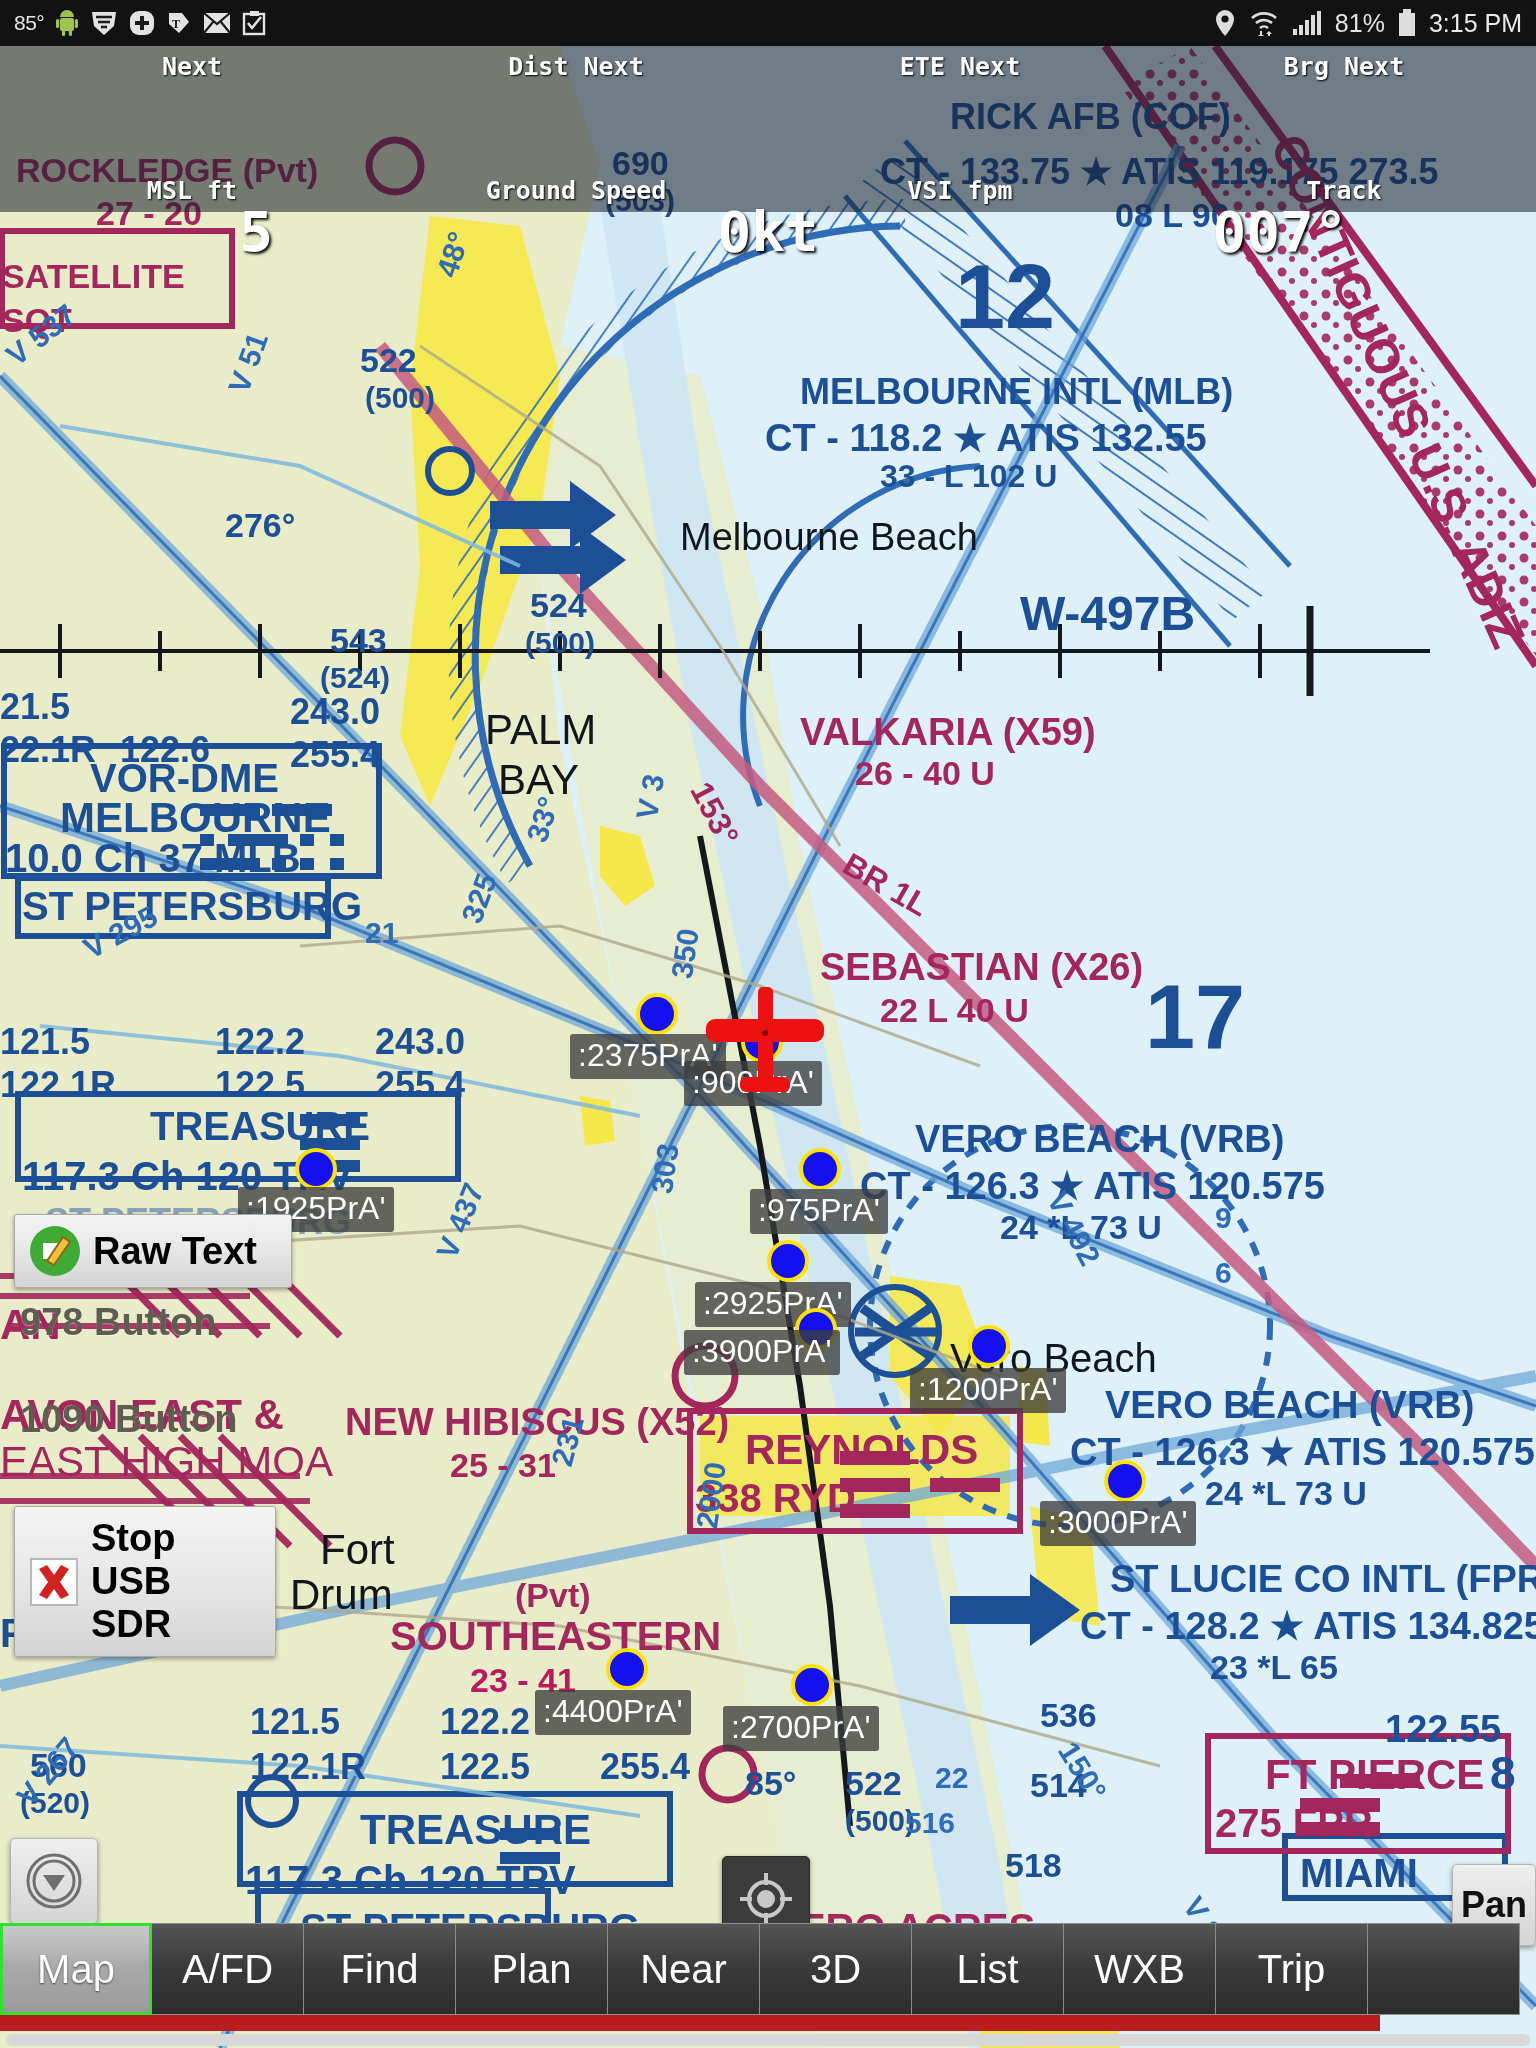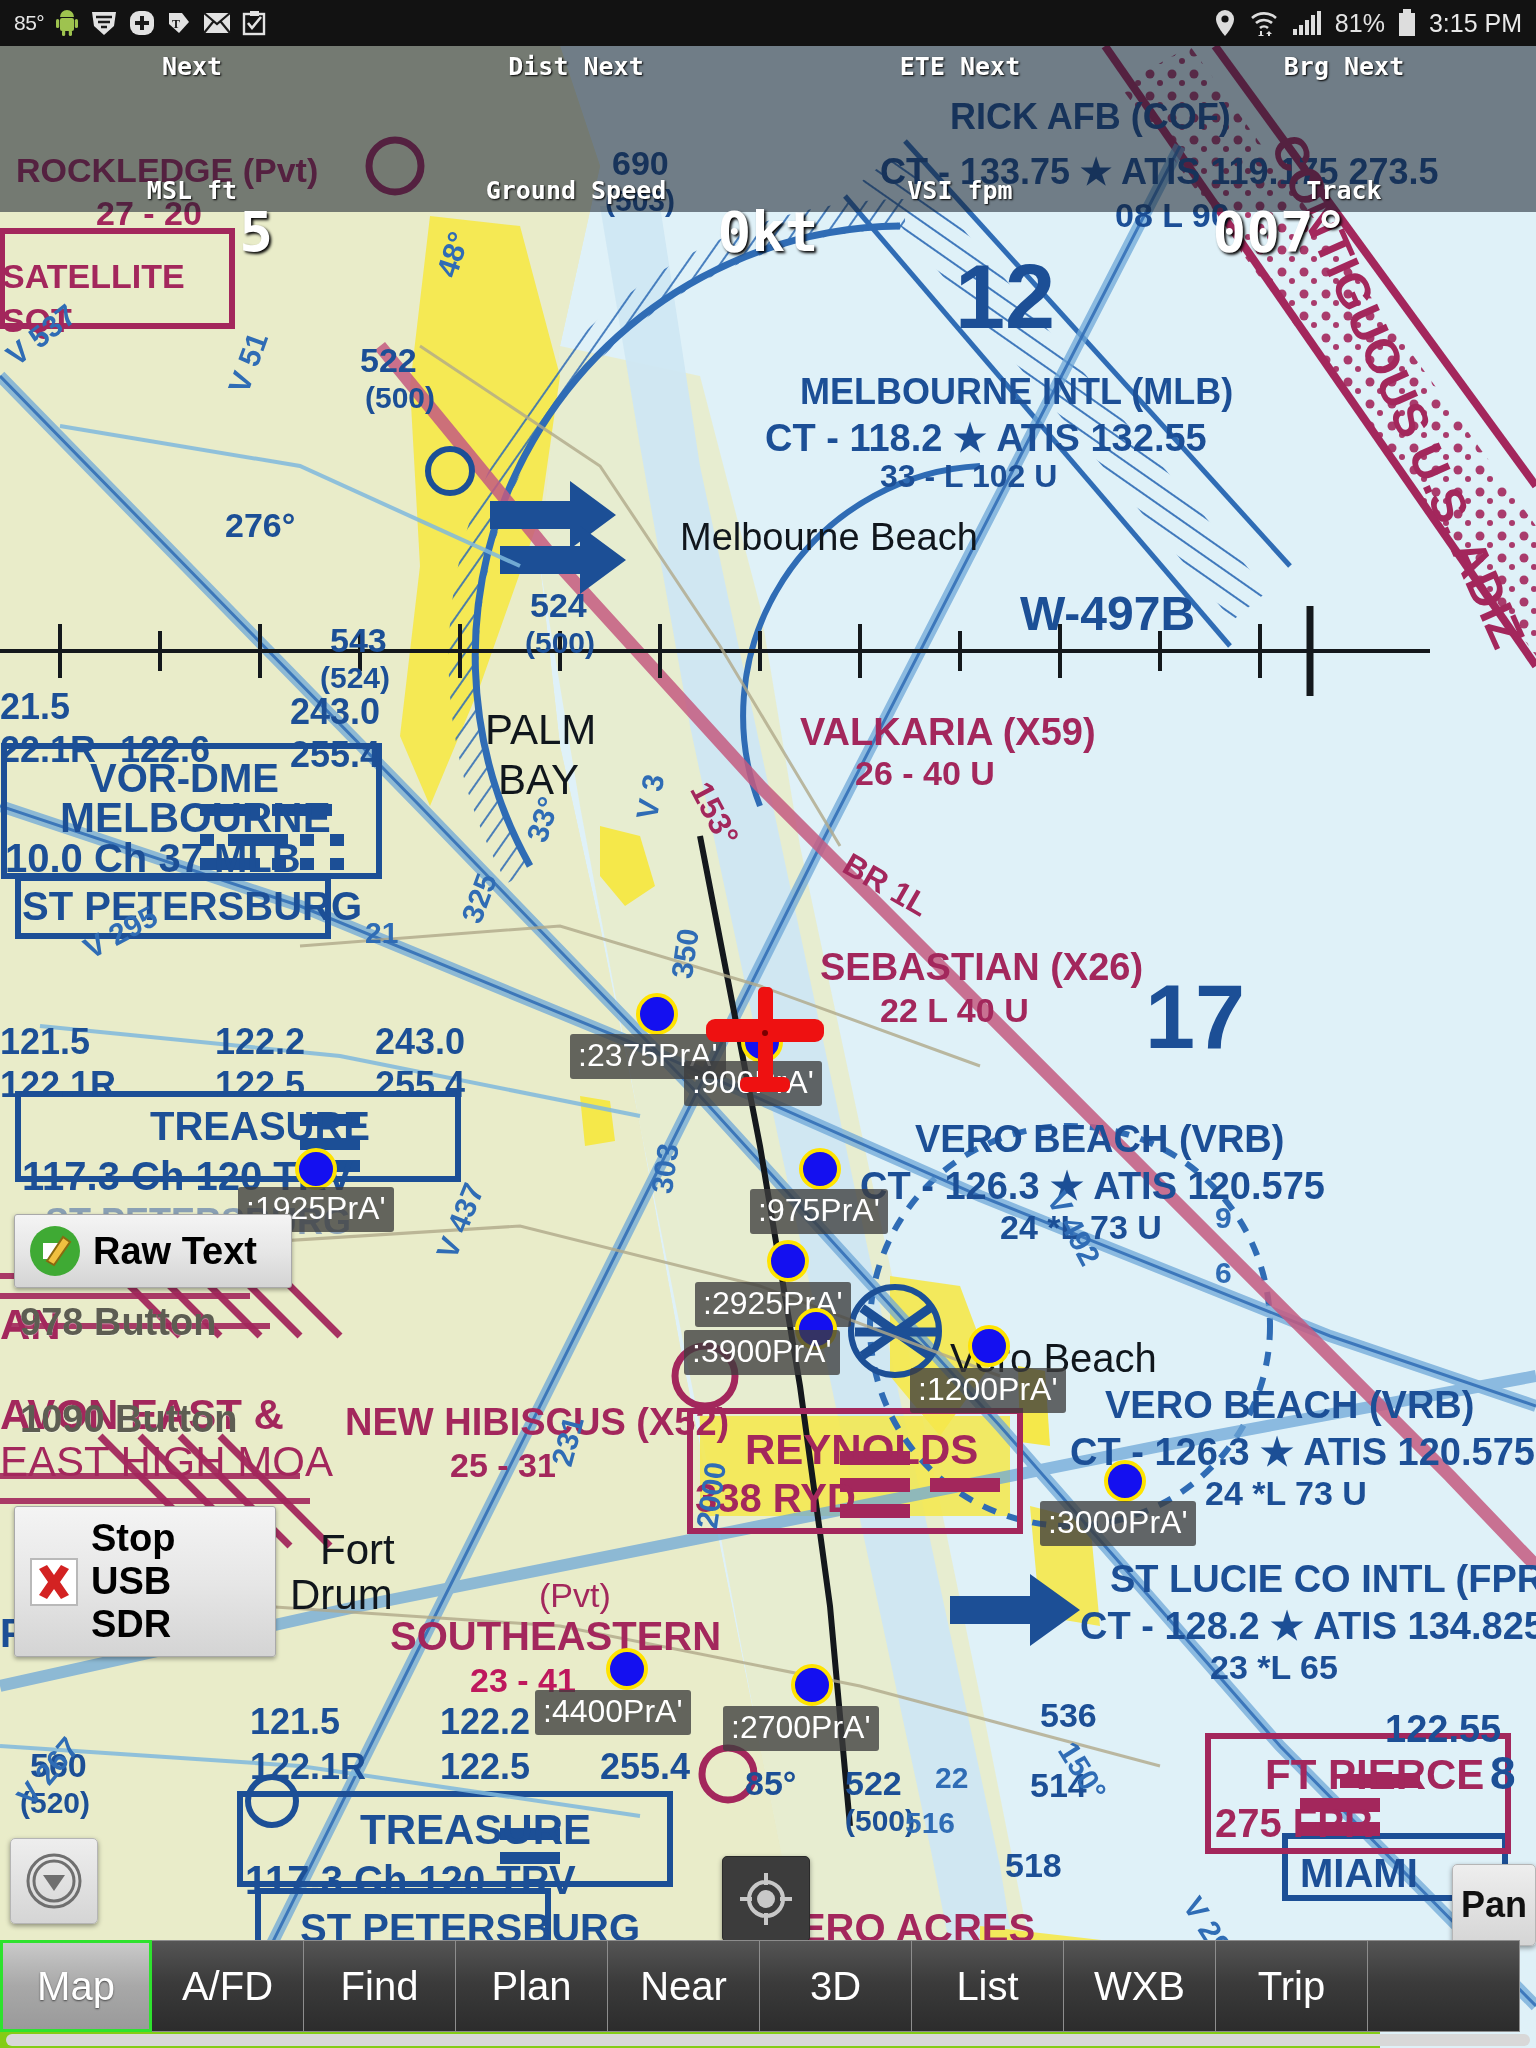--- a/index.html
+++ b/index.html
@@ -62,22 +62,22 @@
 
   
   .sqbtn { position:absolute; z-index:46;
      display:flex; align-items:center; justify-content:center;
      border-radius:5px; box-shadow:0 2px 5px rgba(0,0,0,0.4); }
   .sqbtn.light { background:linear-gradient(180deg,#eeeeee,#d5d5d5); border:1px solid #b5b5b5; }
   .sqbtn.dark  { background:#3c3c3c; border:1px solid #2a2a2a; }
   .sqbtn .lbl { font-size:36px; font-weight:bold; color:#111; }
 
   
-  #tabbar { position:absolute; left:0; bottom:0; width:1380px; height:108px; z-index:70;
-            display:flex; background:#84cc16; }
+  #tabbar { position:absolute; left:0; bottom:17px; width:1380px; height:108px; z-index:70;
+            display:flex; background:#b91c1c; }
   .tab { flex:0 0 auto; width:152px; height:92px;
          background:linear-gradient(180deg,#555555 0%,#3b3b3b 46%,#2c2c2c 100%);
          border:1px solid #8d8d8d; border-left:none;
          display:flex; align-items:center; justify-content:center; }
   .tab:first-child { border-left:1px solid #8d8d8d; }
   .tab .tl { color:#ffffff; font-size:40px; font-family:"Liberation Sans", sans-serif; }
   .tab.active { background:linear-gradient(180deg,#c9c9c9 0%,#a8a8a8 50%,#9a9a9a 100%);
                 border:3px solid #2ee22e; }
   .tab.active .tl { color:#ffffff; text-shadow:0 1px 2px #444; }
   #tabscroll { position:absolute; left:6px; bottom:2px; width:1524px; height:12px;
@@ -318,21 +318,21 @@
         <div class="ch" style="left: 0px; top: 1255px; font-size: 42px; color: rgb(163, 39, 92); font-weight: bold;">AN</div>
         <div class="ch" style="left: 0px; top: 1345px; font-size: 42px; color: rgb(163, 39, 92); font-weight: bold;">AVON EAST &amp;</div>
         <div class="ch" style="left: 0px; top: 1392px; font-size: 42px; color: rgb(163, 39, 92); font-weight: normal;">EAST HIGH MOA</div>
         <div class="ch" style="left: 35px; top: 1475px; font-size: 40px; color: rgb(28, 79, 150); font-weight: bold;">122.2</div>
         <div class="ch" style="left: 345px; top: 1355px; font-size: 38px; color: rgb(163, 39, 92); font-weight: bold;">NEW HIBISCUS (X52)</div>
         <div class="ch" style="left: 450px; top: 1400px; font-size: 34px; color: rgb(163, 39, 92); font-weight: bold;">25 - 31</div>
         <div class="ch" style="left: 745px; top: 1380px; font-size: 42px; color: rgb(163, 39, 92); font-weight: bold;">REYNOLDS</div>
         <div class="ch" style="left: 695px; top: 1430px; font-size: 40px; color: rgb(163, 39, 92); font-weight: bold;">338 RYD</div>
         <div class="ch" style="left: 295px; top: 1480px; font-size: 42px; color: rgb(16, 22, 28); margin-left: 25px;">Fort</div>
         <div class="ch" style="left: 290px; top: 1525px; font-size: 42px; color: rgb(16, 22, 28);">Drum</div>
-        <div class="ch" style="left: 515px; top: 1530px; font-size: 34px; color: rgb(163, 39, 92); font-weight: normal; margin-left: 24px;">(Pvt)</div>
+        <div class="ch" style="left: 515px; top: 1530px; font-size: 34px; color: rgb(163, 39, 92); font-weight: bold;">(Pvt)</div>
         <div class="ch" style="left: 390px; top: 1568px; font-size: 40px; color: rgb(163, 39, 92); font-weight: bold;">SOUTHEASTERN</div>
         <div class="ch" style="left: 470px; top: 1615px; font-size: 34px; color: #be185d; font-weight: bold;">23 - 41</div>
         <div class="ch" style="left: 0px; top: 1565px; font-size: 40px; color: rgb(28, 79, 150); font-weight: bold;">PETERSBURG</div>
         <div class="ch" style="left: 250px; top: 1655px; font-size: 36px; color: rgb(28, 79, 150); font-weight: bold;">121.5</div>
         <div class="ch" style="left: 250px; top: 1700px; font-size: 36px; color: rgb(28, 79, 150); font-weight: bold;">122.1R</div>
         <div class="ch" style="left: 440px; top: 1655px; font-size: 36px; color: rgb(28, 79, 150); font-weight: bold;">122.2</div>
         <div class="ch" style="left: 440px; top: 1700px; font-size: 36px; color: rgb(28, 79, 150); font-weight: bold;">122.5</div>
         <div class="ch" style="left: 600px; top: 1700px; font-size: 36px; color: rgb(28, 79, 150); font-weight: bold;">255.4</div>
         <div class="ch" style="left: 30px; top: 1700px; font-size: 34px; color: rgb(28, 79, 150); font-weight: bold;">560</div>
         <div class="ch" style="left: 20px; top: 1740px; font-size: 30px; color: rgb(28, 79, 150); font-weight: bold;">(520)</div>

